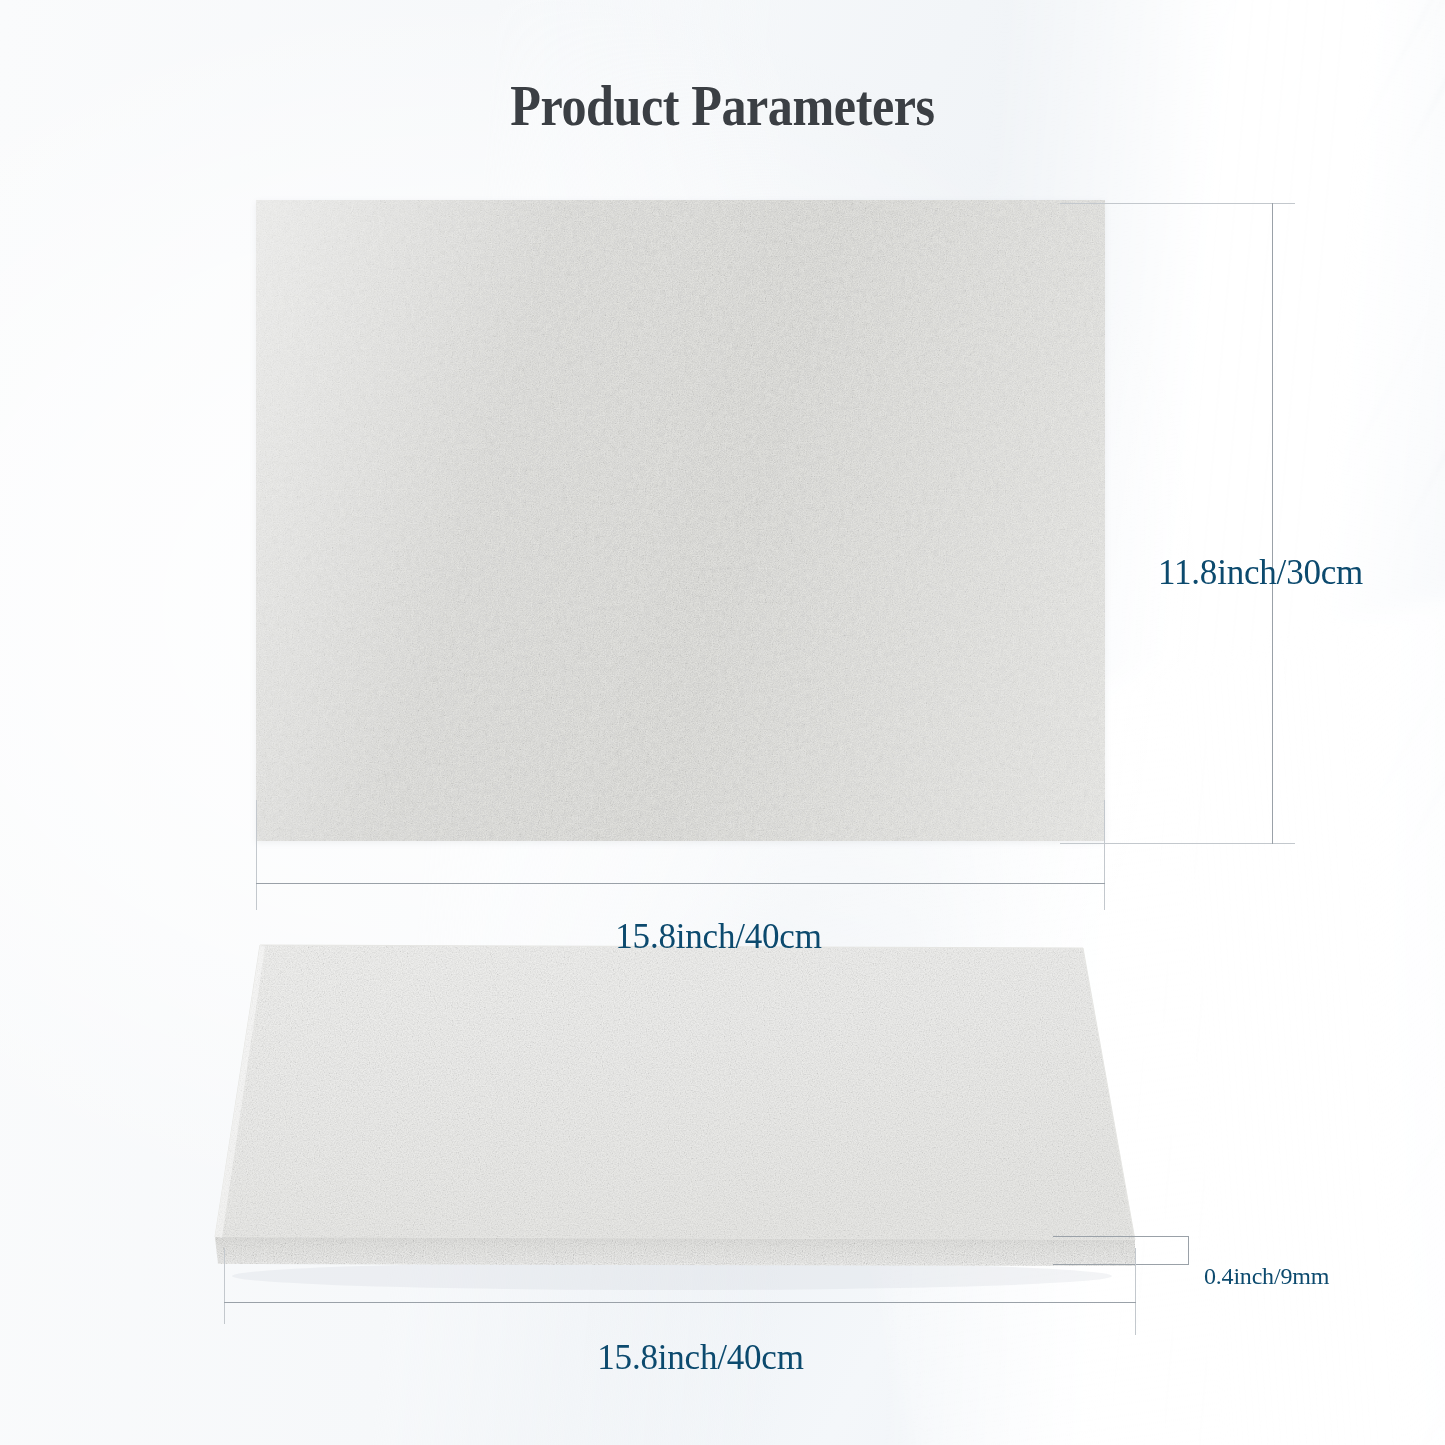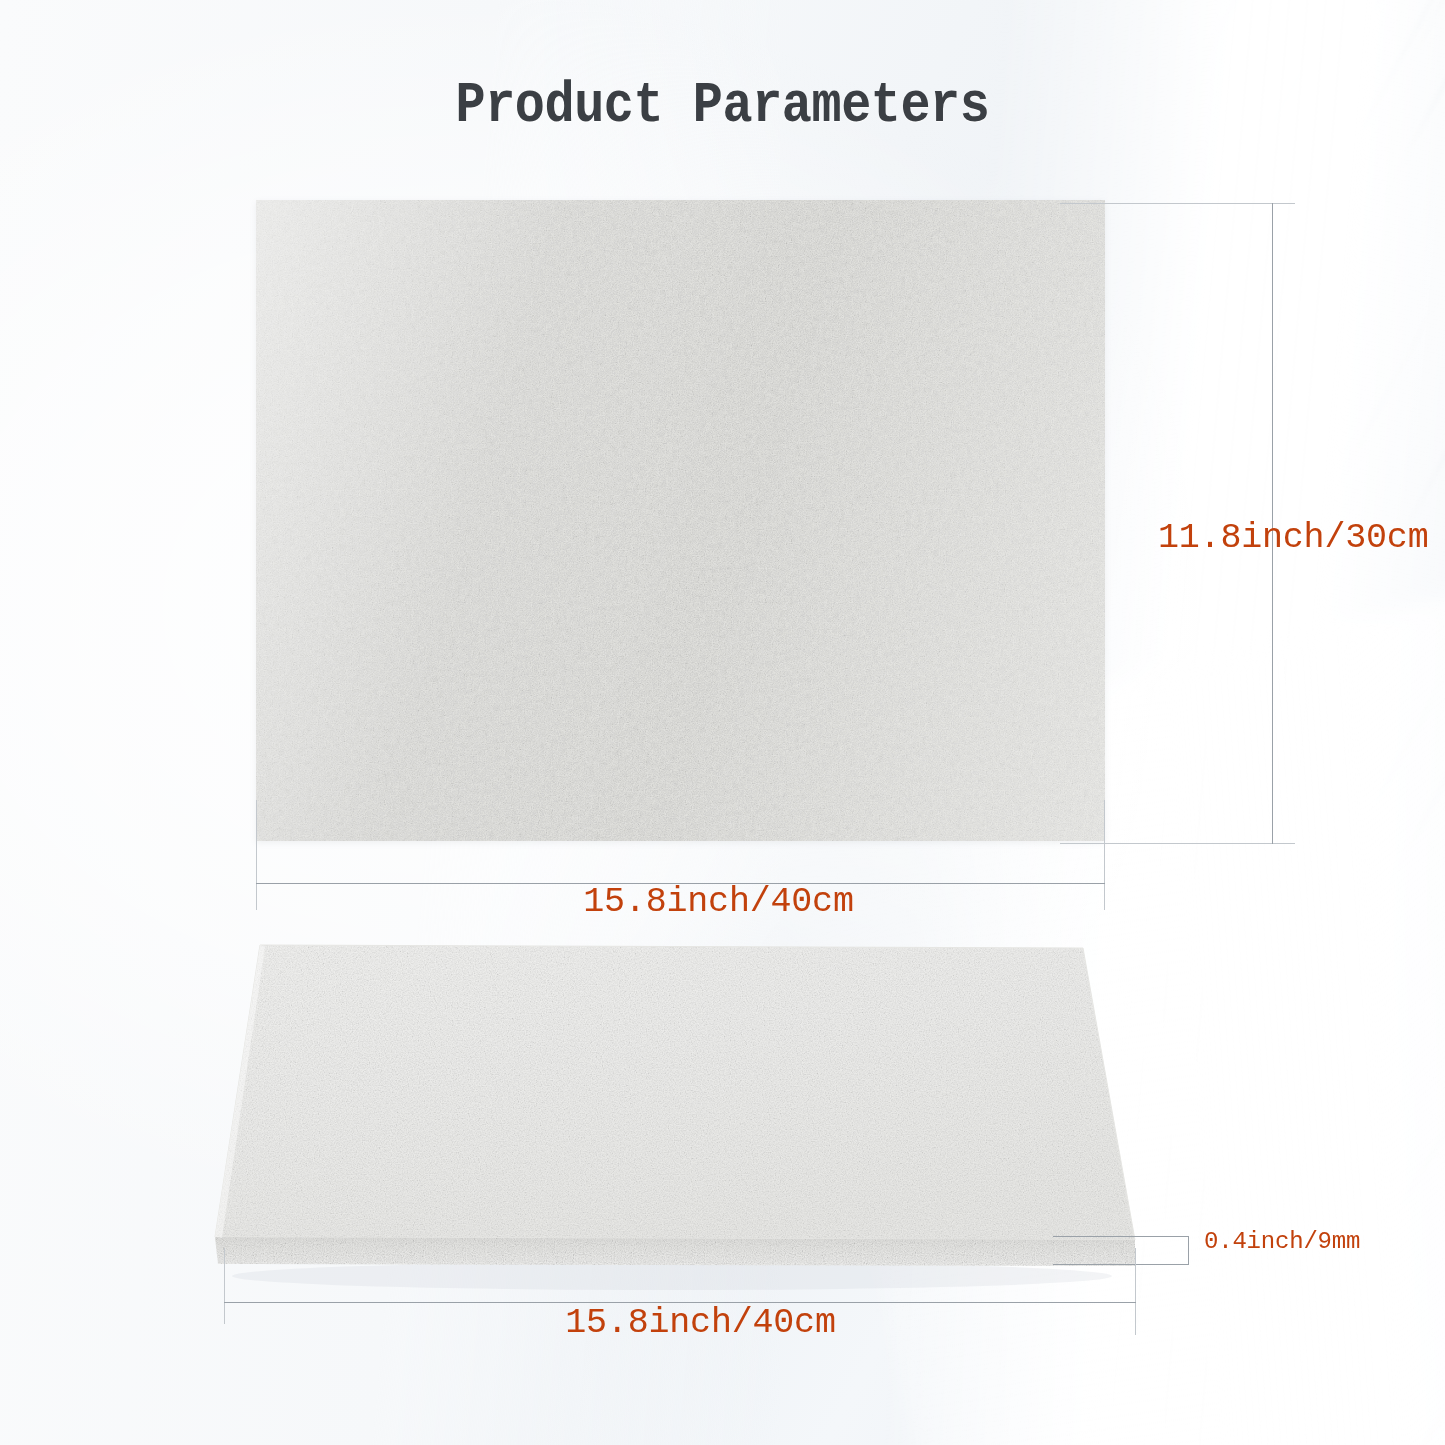--- a/index.html
+++ b/index.html
@@ -6,21 +6,21 @@
     margin: 0;
     padding: 0;
     background: #ffffff;
   }
 
   #stage {
     position: relative;
     width: 1445px;
     height: 1445px;
     overflow: hidden;
-    font-family: Liberation Mono, monospace;
+    font-family: Liberation Serif, serif;
     background: #f4f6f8;
   }
 
   
   .bg-base {
     position: absolute;
     inset: 0;
     background:
       linear-gradient(118deg,
         #fbfcfd 0%,
@@ -151,23 +151,24 @@
   .ext-line {
     position: absolute;
     background: #c3c8cd;
   }
   .ext-h { height: 1px; }
   .ext-v { width: 1px; }
 
   .dim-label {
     position: absolute;
     font-size: 35px;
-    color: #c2410c;
+    color: #0c4a6e;
     white-space: nowrap;
     letter-spacing: -0.2px;
+    margin-top: 35px;
   }
 
   .label-h-width-top {
     left: 0; right: 0;
     text-align: center;
     top: 882px;
   }
   .label-h-width-top span { display: inline-block; transform: translateX(-4px); }
 
   .label-v-height {

